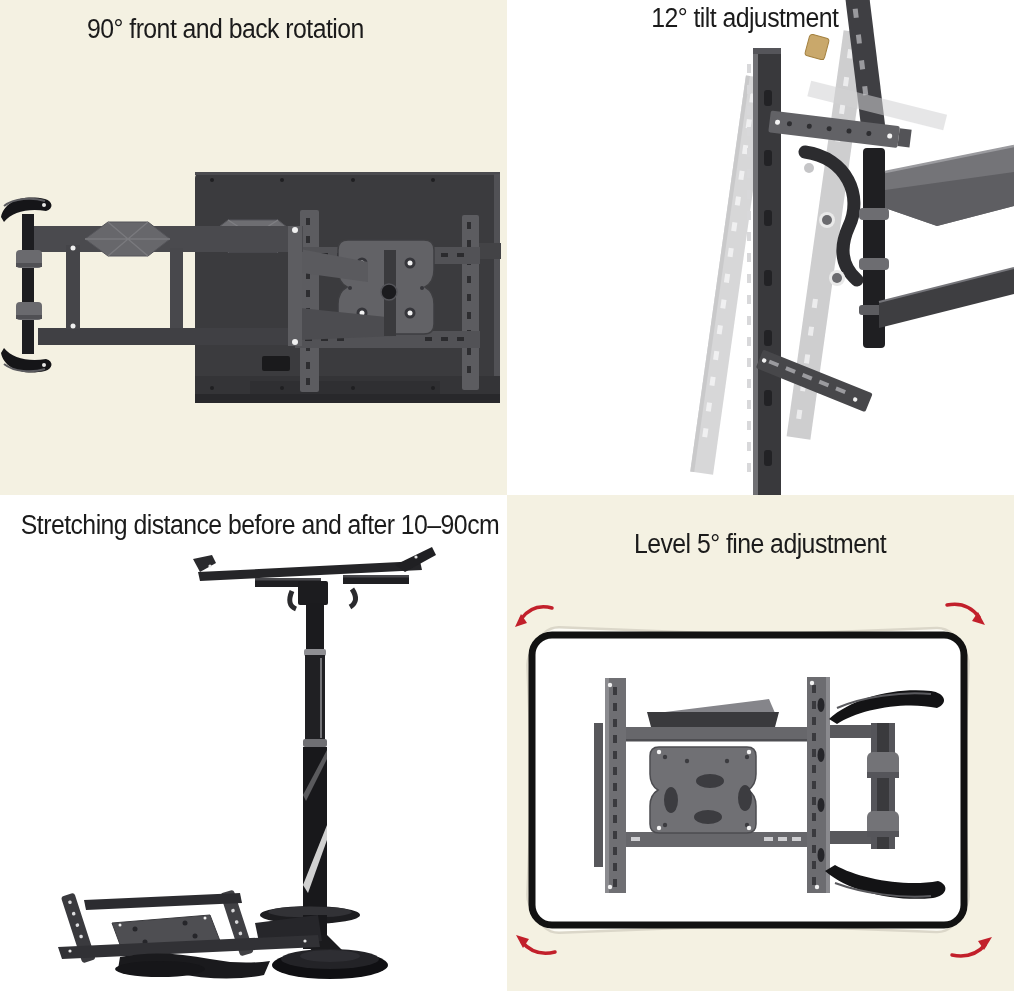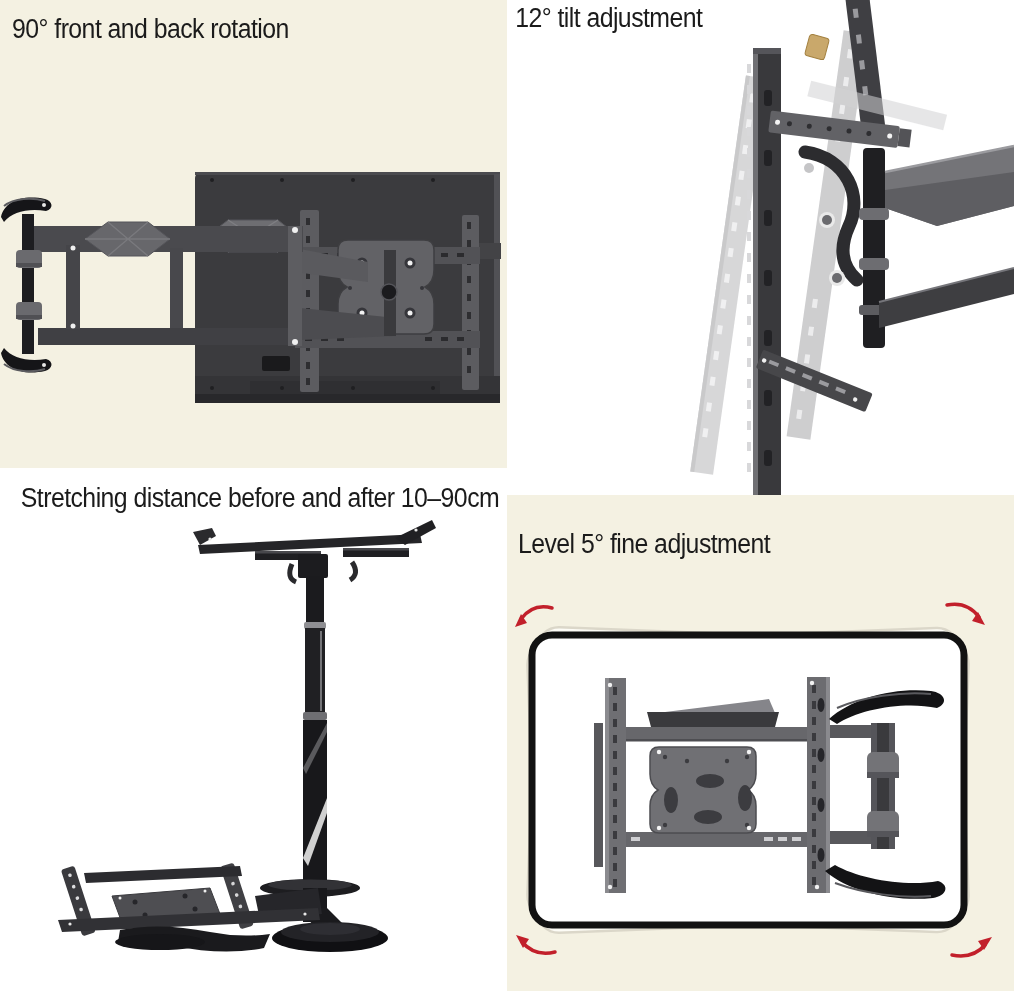--- a/index.html
+++ b/index.html
@@ -7,23 +7,23 @@
     --white:#ffffff;
     --text:#1b1b1b;
     --red:#c2202b;
   }
   html,body{margin:0;padding:0;background:#fff;}
   .stage{position:relative;width:1014px;height:991px;overflow:hidden;background:#fff;
          font-family:"Liberation Sans",sans-serif;}
   .cell{position:absolute;overflow:hidden;}
   .cell-tl{left:0;top:0;width:507px;height:495px;}
   .cell-tr{left:507px;top:0;width:507px;height:495px;}
-  .cell-bl{left:0;top:468px;width:507px;height:496px;}
+  .cell-bl{left:0;top:495px;width:507px;height:496px;}
   .cell-br{left:507px;top:495px;width:507px;height:496px;}
-  .caption{position:absolute;left:0;width:100%;white-space:nowrap;
+  .caption{position:absolute;left:0;width:100%;text-align:center;white-space:nowrap;
            font-size:27px;font-weight:500;letter-spacing:-0.6px;color:var(--text);}
   .caption span{display:inline-block;transform:scaleX(.92);transform-origin:center;}
   .cap-tl{top:14px;padding-right:56px;box-sizing:border-box;}
   .cap-tr{top:3px;padding-right:32px;box-sizing:border-box;}
   .cap-bl{top:15px;}
   .cap-br{top:34px;box-sizing:border-box;}
   svg.art{position:absolute;left:0;top:0;}
   .redline{stroke:var(--red);stroke-width:3.5;fill:none;stroke-linecap:round;}
   .redhead{fill:var(--red);stroke:none;}
 </style>

